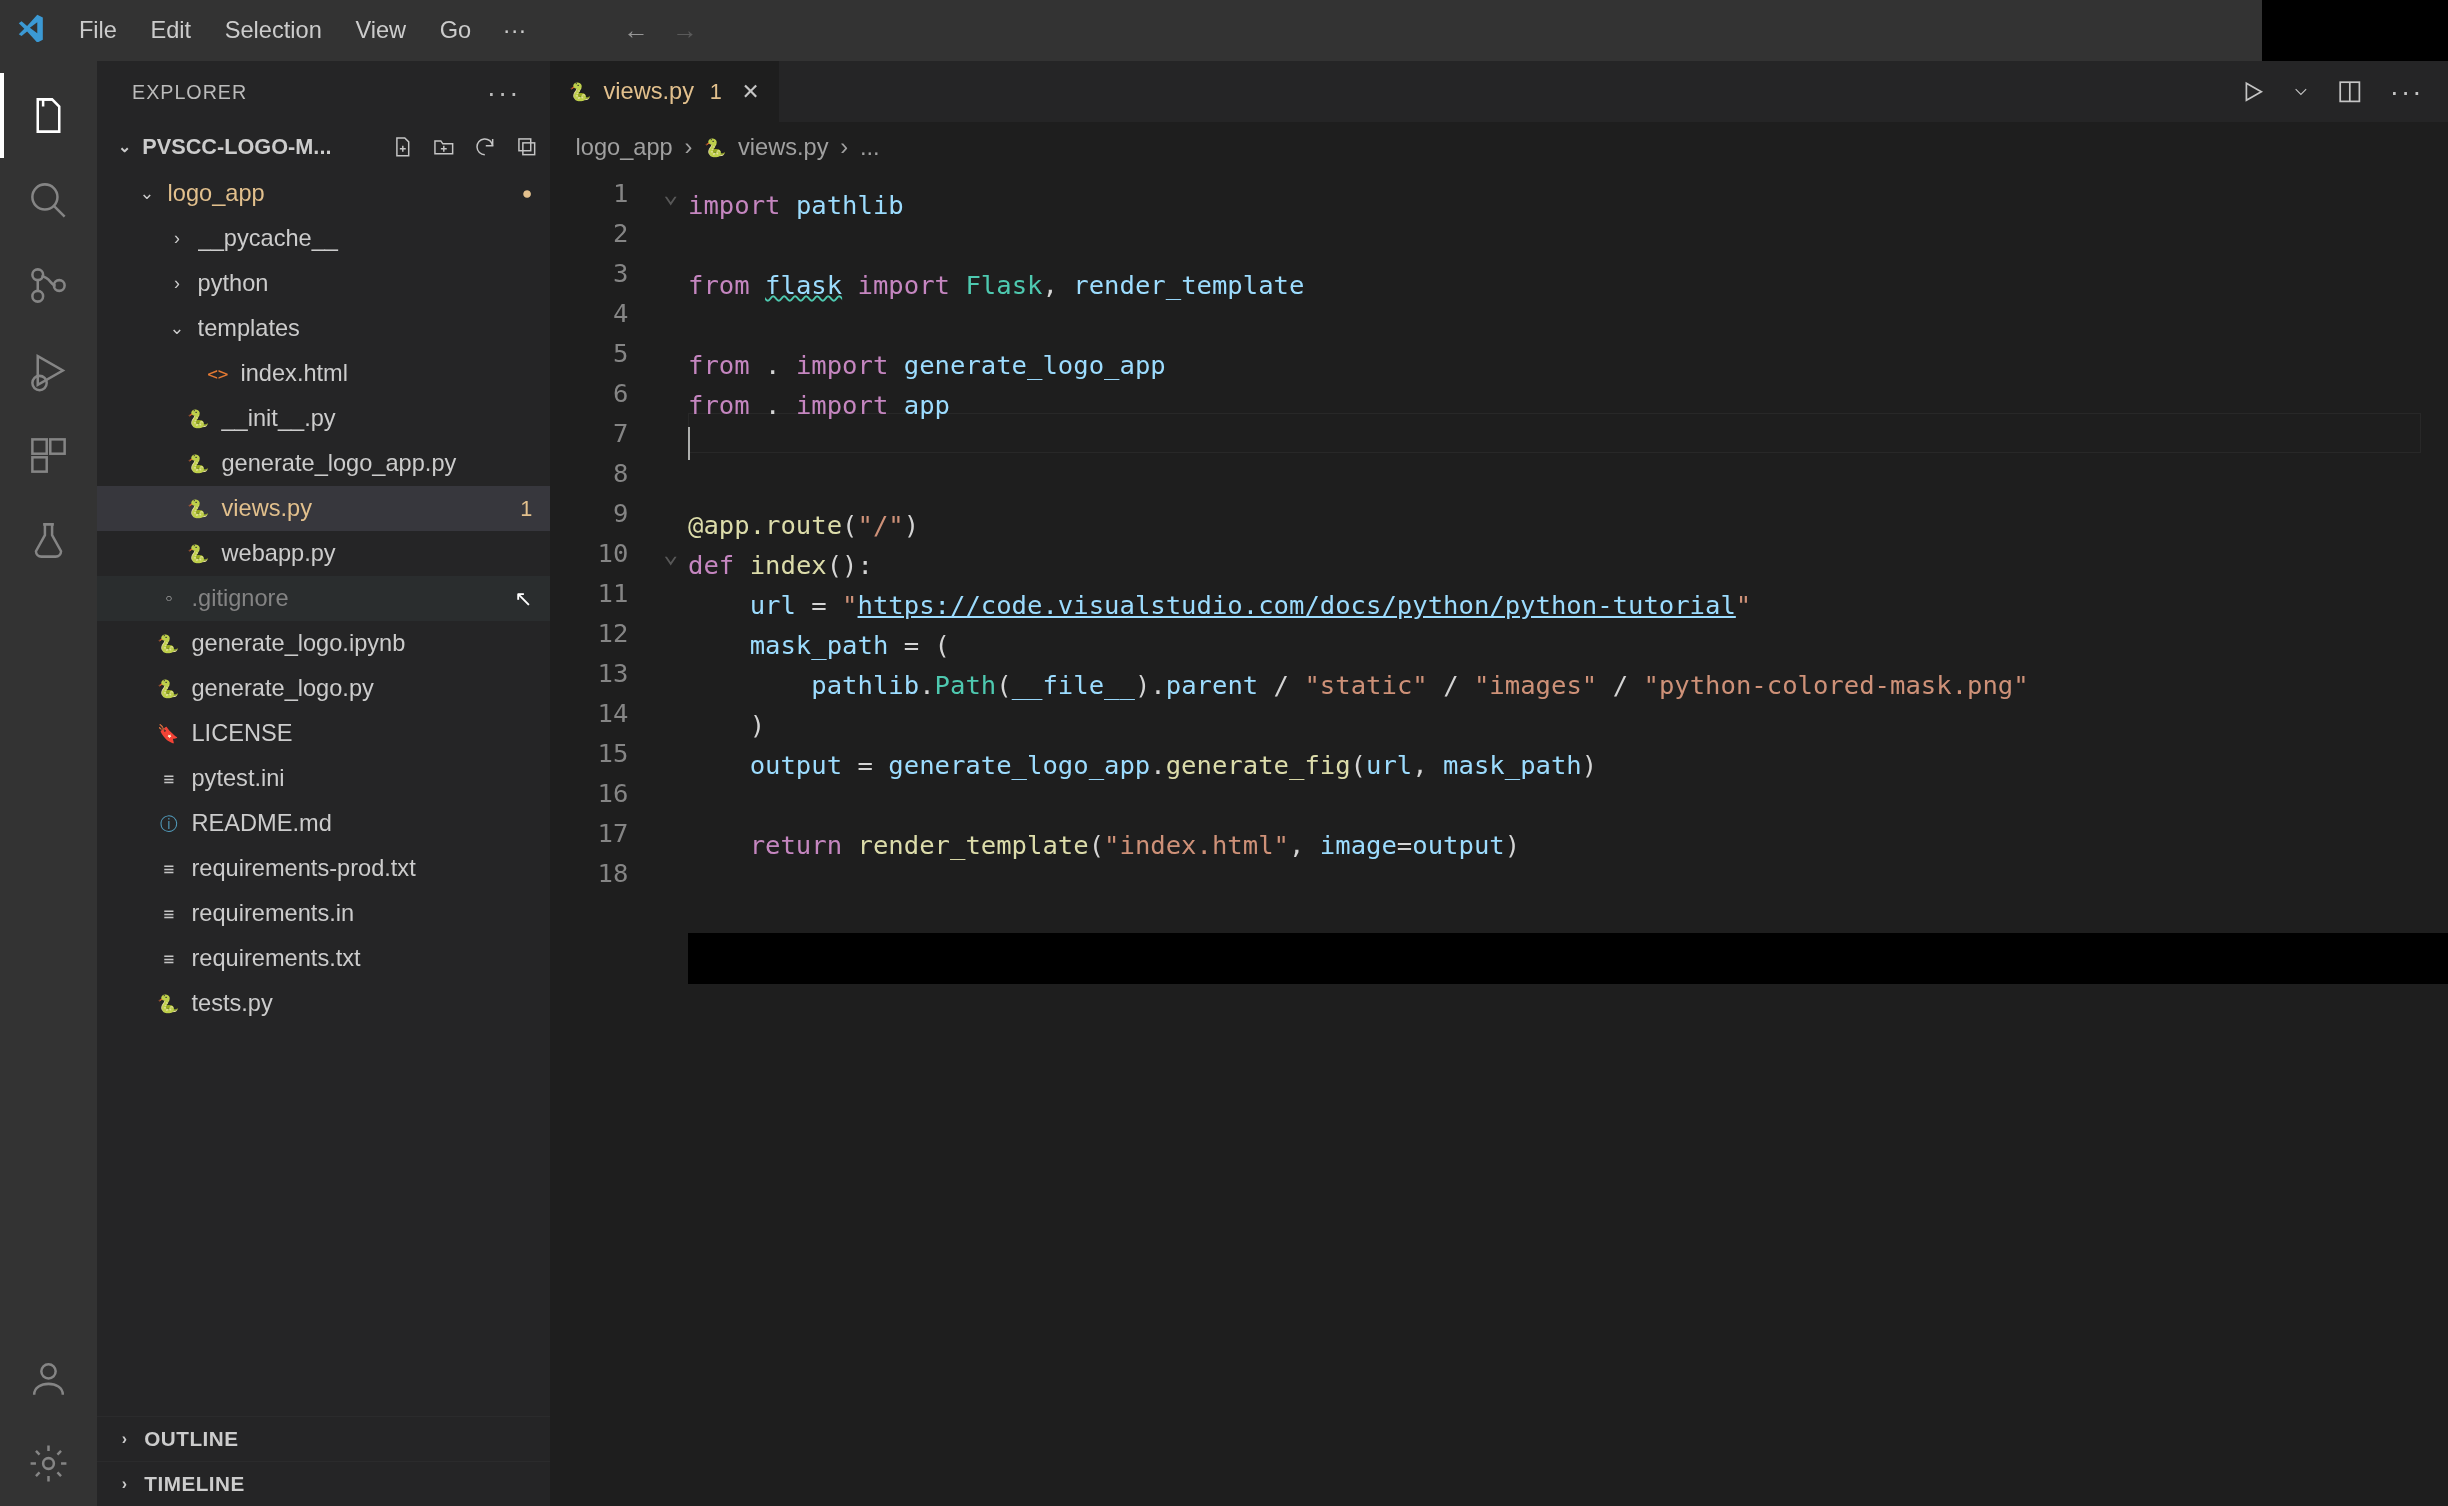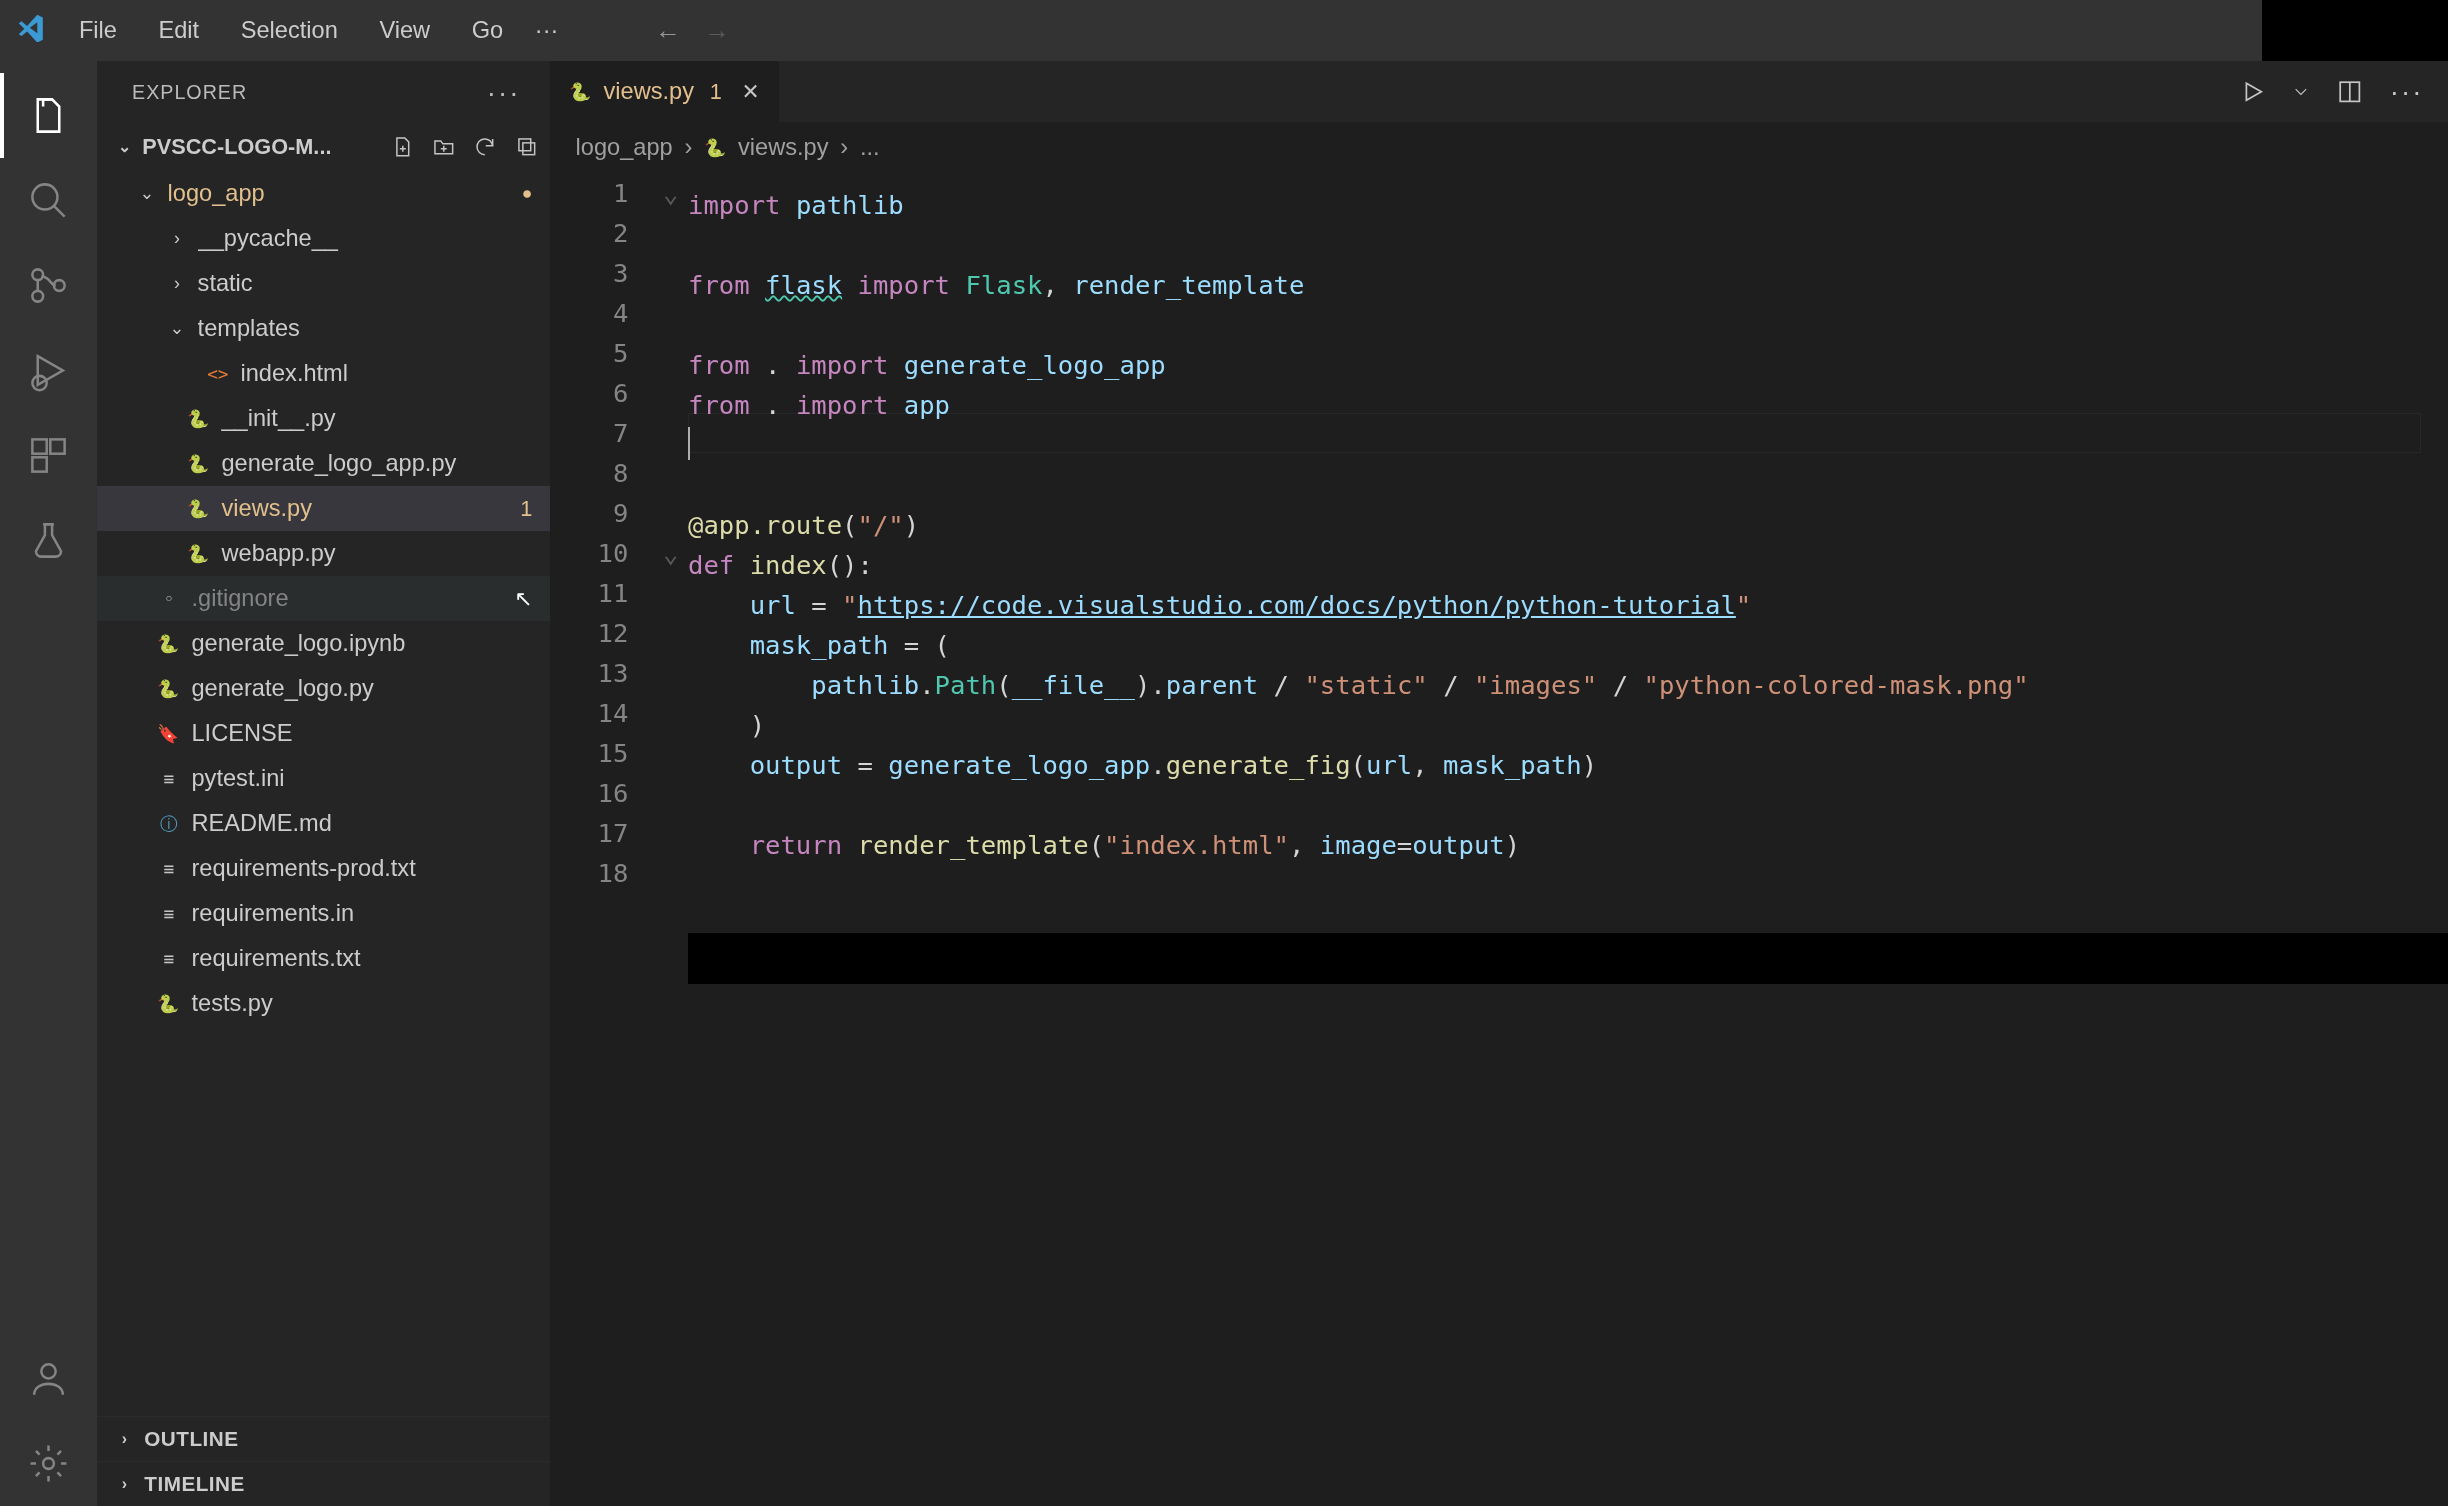--- a/index.html
+++ b/index.html
@@ -42,21 +42,21 @@
   .titlebar {
     height: 61px;
     background: var(--bg-titlebar);
     display: flex; align-items: center;
     padding: 0 15.8px;
     gap: 7.9px;
     flex: 0 0 auto;
   }
   .titlebar .vscode-icon svg { width: 29.6px; height: 29.6px; }
   .titlebar .menu {
-    display: flex; gap: 14px; margin-left: 11.8px;
+    display: flex; gap: 6px; margin-left: 11.8px;
   }
   .titlebar .menu span {
     padding: 5.9px 13.8px;
     color: var(--fg);
     border-radius: 3.9px;
     cursor: default;
   }
   .titlebar .more-dots {
     color: var(--fg);
     padding: 5.9px 9.9px;
@@ -371,21 +371,21 @@
           <span class="tw">⌄</span>
           <span class="label">logo_app</span>
           <span class="dot">●</span>
         </div>
         <div class="tree-item" style="padding-left:69px">
           <span class="tw">›</span>
           <span class="label">__pycache__</span>
         </div>
         <div class="tree-item" style="padding-left:69px">
           <span class="tw">›</span>
-          <span class="label">static</span>
+          <span class="label">python</span>
         </div>
         <div class="tree-item" style="padding-left:69px">
           <span class="tw">⌄</span>
           <span class="label">templates</span>
         </div>
         <div class="tree-item" style="padding-left:108px">
           <span class="icon html-ico ficon">&lt;&gt;</span>
           <span class="label">index.html</span>
         </div>
         <div class="tree-item" style="padding-left:89px">

